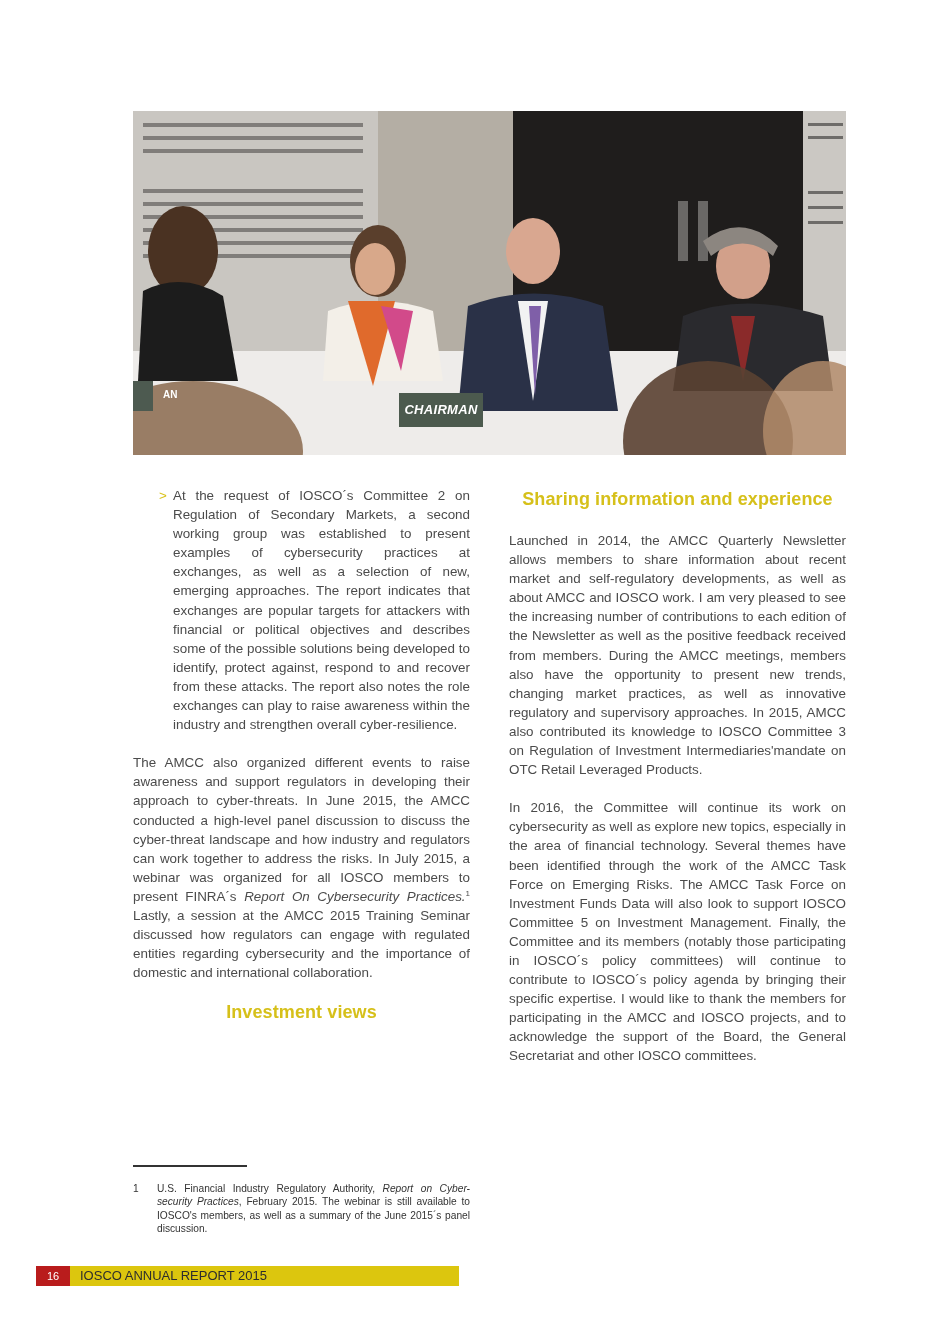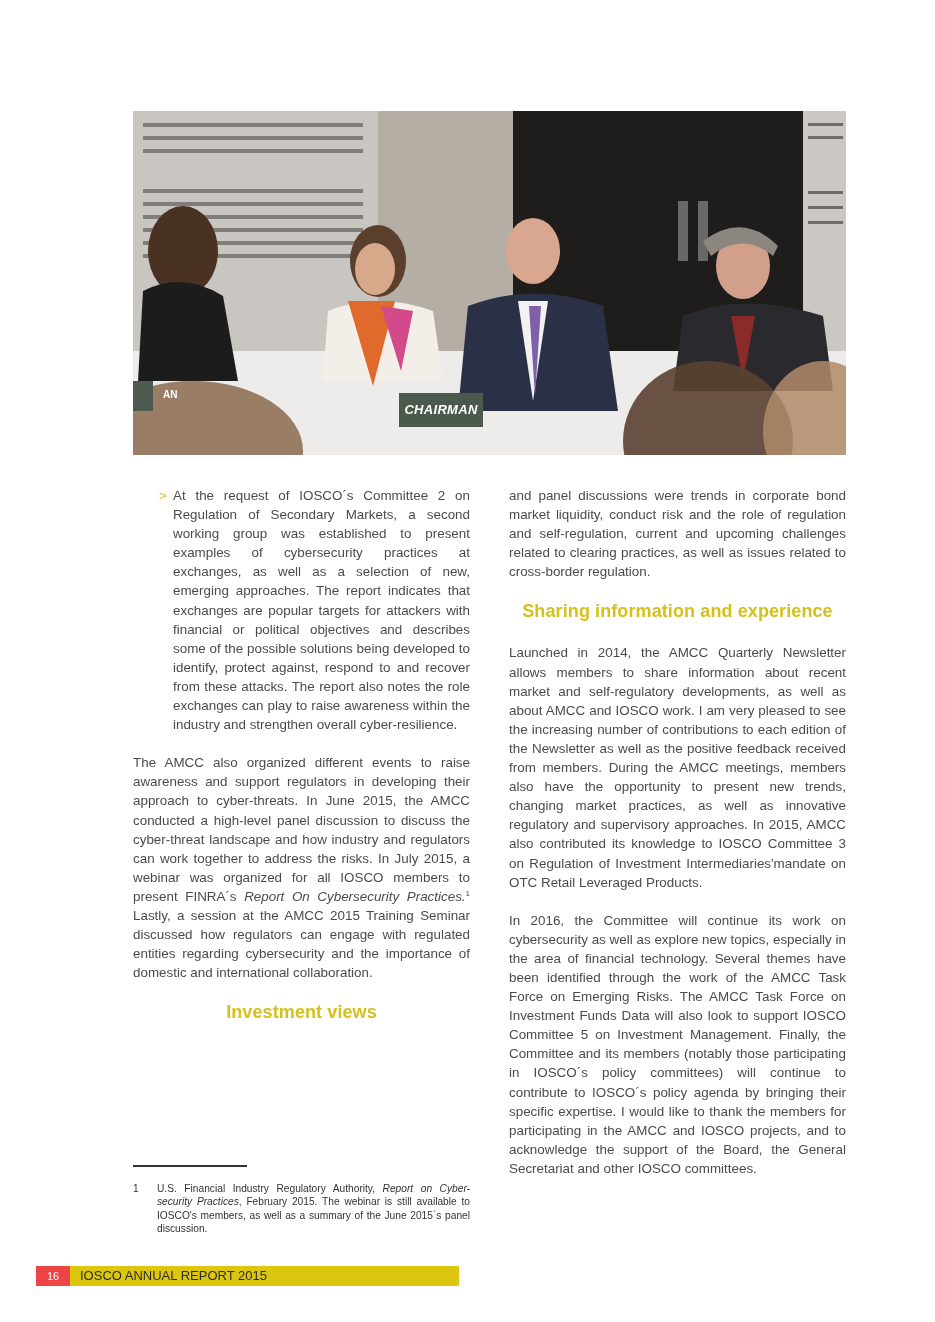--- a/index.html
+++ b/index.html
@@ -64,21 +64,21 @@
       font-size: 10.2px;
       line-height: 13.4px;
       color: #333;
     }
     .footnote-num { position: absolute; left: 0; top: 0; }
     .footnote-text { margin-left: 24px; text-align: justify; }
     .footer-num {
       position: absolute;
       left: 36px; top: 1266px;
       width: 34px; height: 20px;
-      background: #ef4444;
+      background: #b91c1c;
       color: #ffffff;
       font-size: 11px;
       line-height: 20px;
       text-align: center;
     }
     .footer-bar {
       position: absolute;
       left: 70px; top: 1266px;
       width: 389px; height: 20px;
       background: #dcc60e;
@@ -155,21 +155,20 @@
 <div class="col col-left">
   <p class="para bullet-para">
     <span class="bullet-mark">&gt;</span>
     <span>At the request of IOSCO´s Committee 2 on Regulation of Secondary Markets, a second working group was established to present examples of cybersecurity practices at exchanges, as well as a selection of new, emerging approaches. The report indicates that exchanges are popular targets for attackers with financial or political objectives and describes some of the possible solutions being developed to identify, protect against, respond to and recover from these attacks. The report also notes the role exchanges can play to raise awareness within the industry and strengthen overall cyber-resilience.</span>
   </p>
   <p class="para"><span>The AMCC also organized different events to raise awareness and support regulators in developing their approach to cyber-threats. In June 2015, the AMCC conducted a high-level panel discussion to discuss the cyber-threat landscape and how industry and regulators can work together to address the risks. In July 2015, a webinar was organized for all IOSCO members to present FINRA´s </span><em>Report On Cybersecurity Practices.</em><sup>1</sup><span> Lastly, a session at the AMCC 2015 Training Seminar discussed how regulators can engage with regulated entities regarding cybersecurity and the importance of domestic and international collaboration.</span></p>
   <h2 class="section">Investment views</h2>
 </div>
 
 <div class="col col-right">
-  <p class="para">and panel discussions were trends in corporate bond market liquidity, conduct risk and the role of regulation and self-regulation, current and upcoming challenges related to clearing practices, as well as issues related to cross-border regulation.</p>
   <h2 class="section">Sharing information and experience</h2>
   <p class="para">Launched in 2014, the AMCC Quarterly Newsletter allows members to share information about recent market and self-regulatory developments, as well as about AMCC and IOSCO work. I am very pleased to see the increasing number of contributions to each edition of the Newsletter as well as the positive feedback received from members. During the AMCC meetings, members also have the opportunity to present new trends, changing market practices, as well as innovative regulatory and supervisory approaches. In 2015, AMCC also contributed its knowledge to IOSCO Committee 3 on Regulation of Investment Intermediaries'mandate on OTC Retail Leveraged Products.</p>
   <p class="para">In 2016, the Committee will continue its work on cybersecurity as well as explore new topics, especially in the area of financial technology. Several themes have been identified through the work of the AMCC Task Force on Emerging Risks. The AMCC Task Force on Investment Funds Data will also look to support IOSCO Committee 5 on Investment Management. Finally, the Committee and its members (notably those participating in IOSCO´s policy committees) will continue to contribute to IOSCO´s policy agenda by bringing their specific expertise. I would like to thank the members for participating in the AMCC and IOSCO projects, and to acknowledge the support of the Board, the General Secretariat and other IOSCO committees.</p>
 </div>
 
 <div class="footnote-rule"></div>
 <div class="footnote">
   <span class="footnote-num">1</span>
   <div class="footnote-text"><span>U.S. Financial Industry Regulatory Authority, </span><em>Report on Cyber-security Practices</em><span>, February 2015. The webinar is still available to IOSCO's members, as well as a summary of the June 2015´s panel discussion.</span></div>
 </div>

